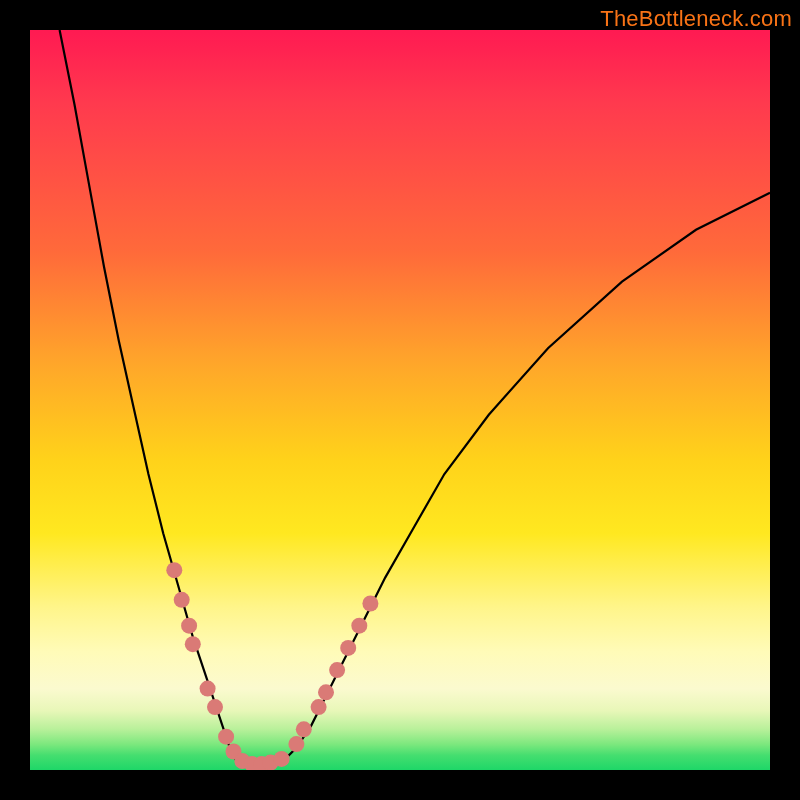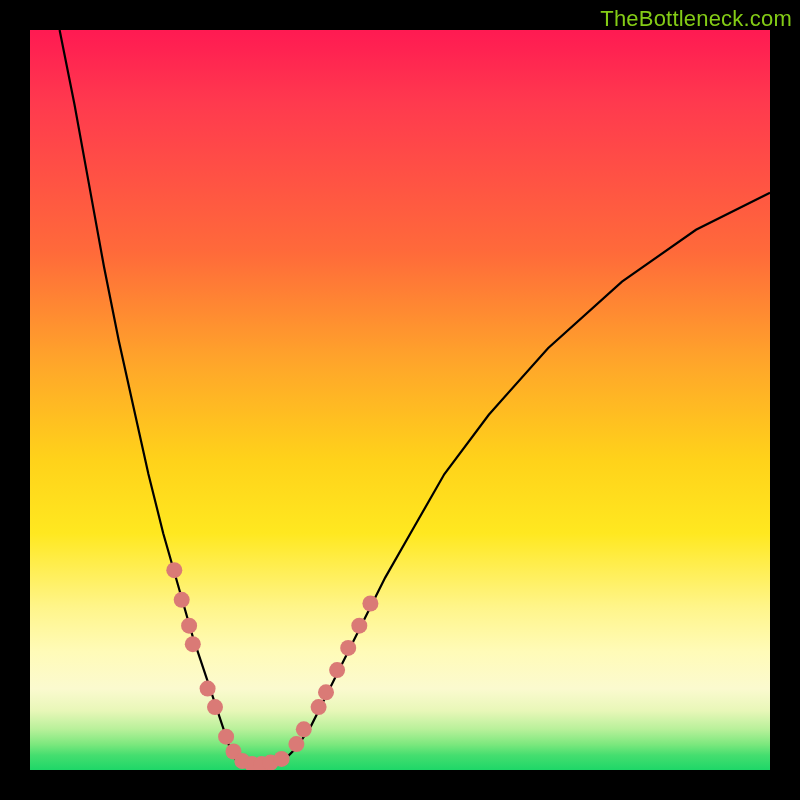--- a/index.html
+++ b/index.html
@@ -40,21 +40,21 @@
       #e8f7b8 92%,
       #b8f09a 94.5%,
       #7de87e 96.5%,
       #45de6f 98%,
       #1ed768 100%);
 }
 .watermark {
   position: absolute;
   top: 6px;
   right: 8px;
-  color: #84cc16;
+  color: #f97316;
   font-size: 22px;
   letter-spacing: 0.2px;
   font-weight: 400;
 }
 svg.curve {
   position: absolute;
   left: 0;
   top: 0;
   width: 740px;
   height: 740px;

